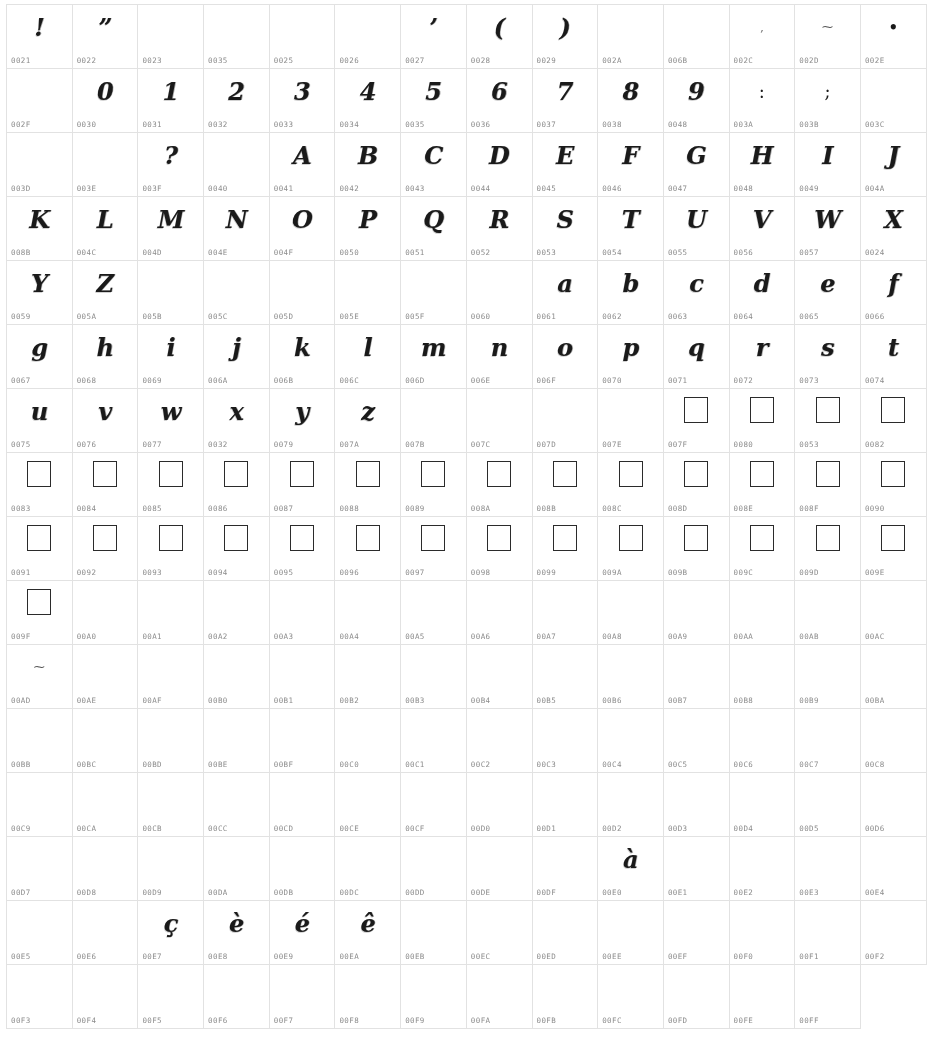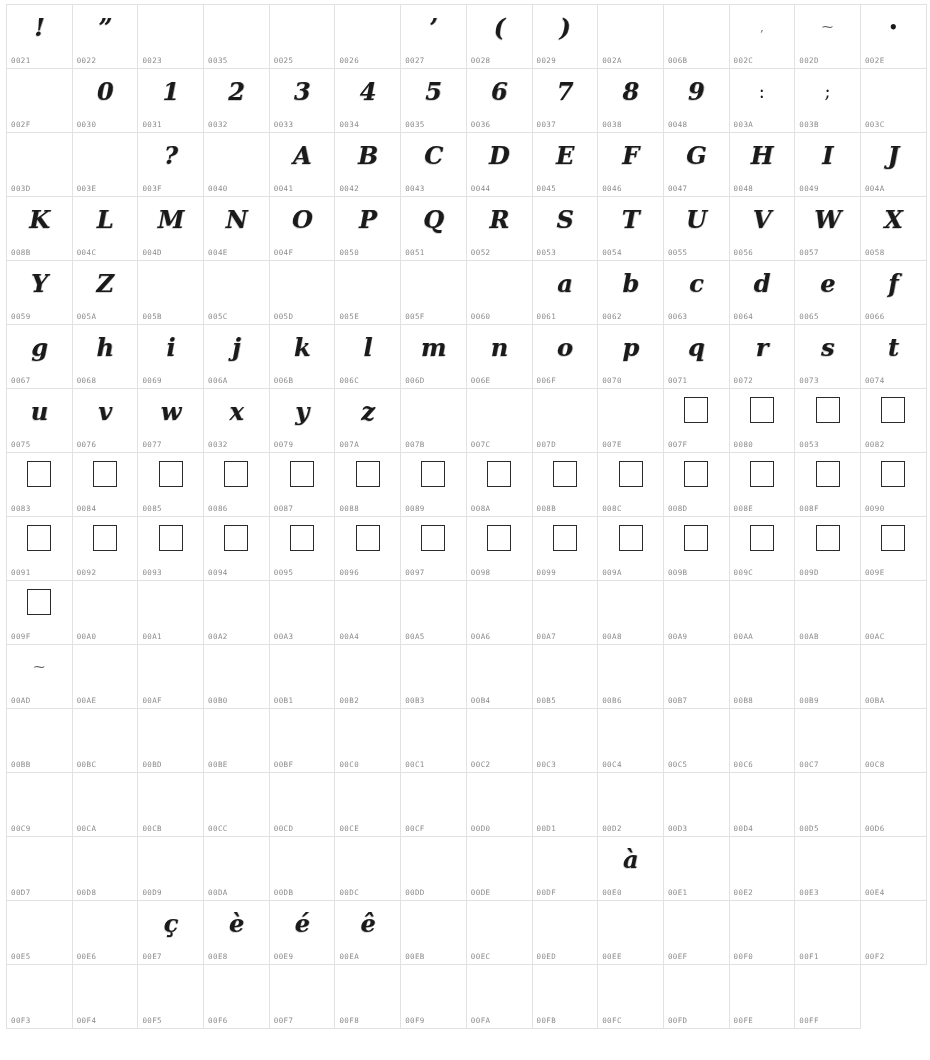--- a/index.html
+++ b/index.html
@@ -412,21 +412,21 @@
         </td>
         <td>
           <div class="cell-inner">
             <div class="glyph ornate">W</div>
             <div class="code">0057</div>
           </div>
         </td>
         <td>
           <div class="cell-inner">
             <div class="glyph ornate">X</div>
-            <div class="code">0058</div>
+            <div class="code">0024</div>
           </div>
         </td>
       </tr>
       <tr>
         <td>
           <div class="cell-inner">
             <div class="glyph ornate">Y</div>
             <div class="code">0059</div>
           </div>
         </td>

